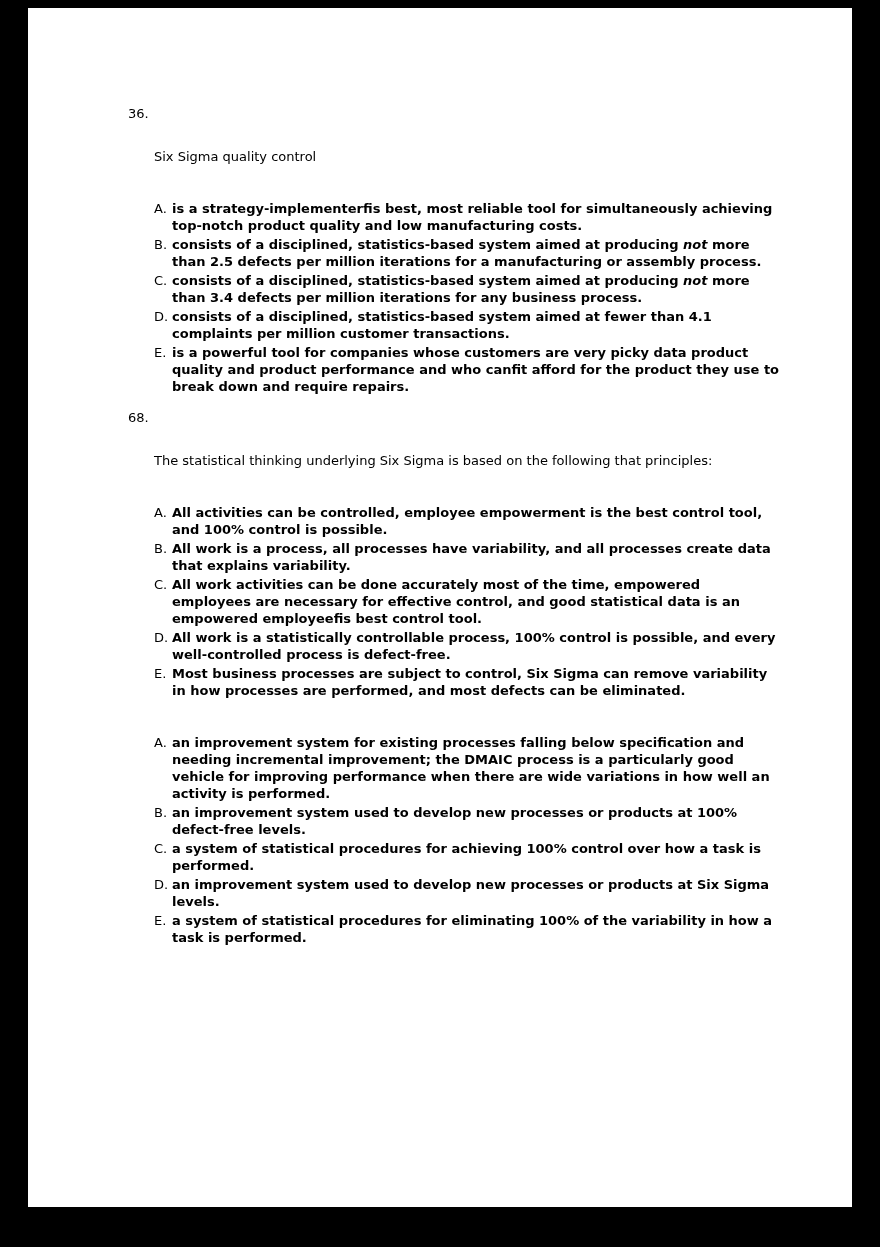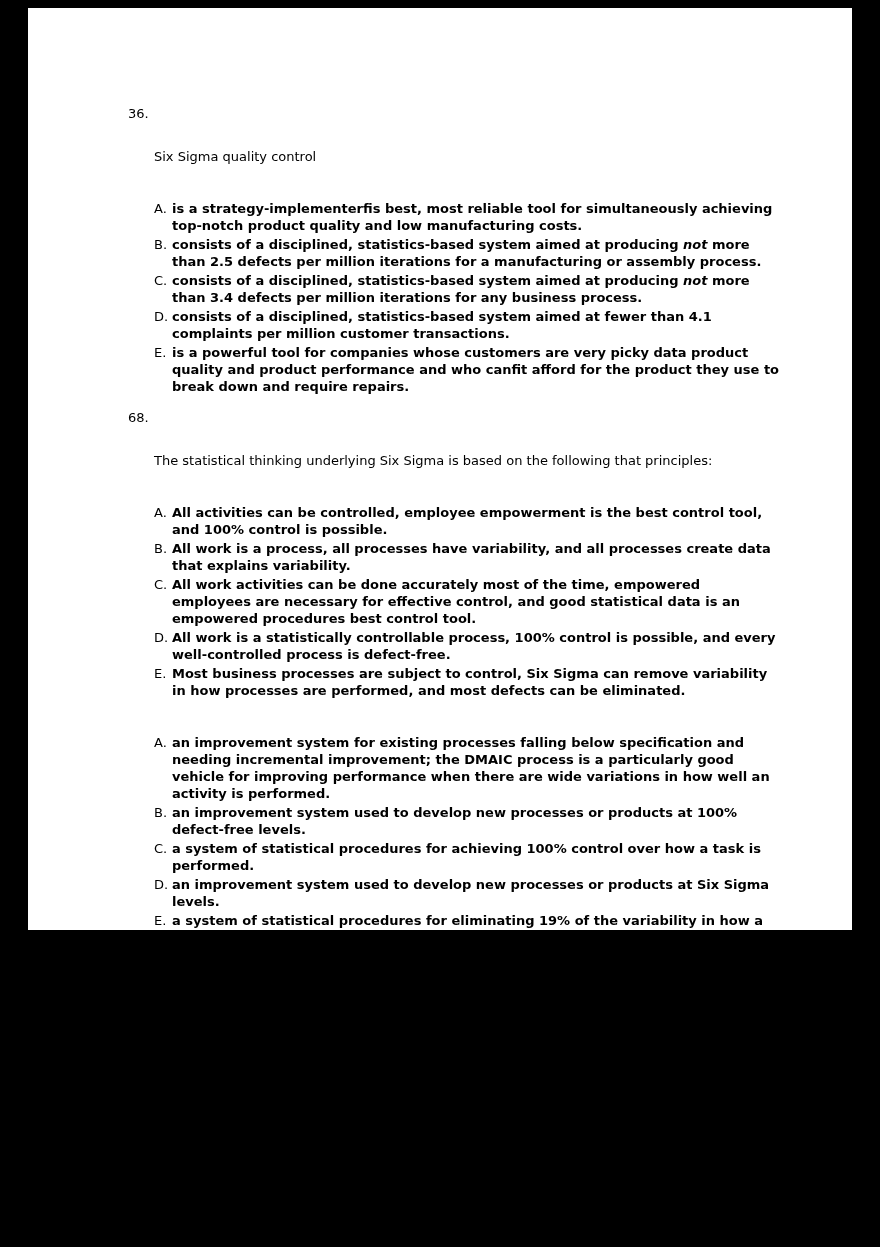--- a/index.html
+++ b/index.html
@@ -12,21 +12,21 @@
     width: 880px;
     height: 1247px;
     background: #000;
     overflow: hidden;
   }
   .page {
     position: absolute;
     left: 28px;
     top: 8px;
     width: 824px;
-    height: 922px;
+    height: 1199px;
     background: #ffffff;
   }
   .content {
     padding: 97px 20px 0 100px;
     font-family: "DejaVu Sans", "Liberation Sans", sans-serif;
     font-size: 13px;
     line-height: 17px;
     color: #000000;
   }
   .question {
@@ -108,21 +108,21 @@
               <div class="option">
                 <span class="opt-letter">A.</span>
                 <div class="opt-text">All activities can be controlled, employee empowerment is the best control tool, and 100% control is possible.</div>
               </div>
               <div class="option">
                 <span class="opt-letter">B.</span>
                 <div class="opt-text">All work is a process, all processes have variability, and all processes create data that explains variability.</div>
               </div>
               <div class="option">
                 <span class="opt-letter">C.</span>
-                <div class="opt-text">All work activities can be done accurately most of the time, empowered employees are necessary for effective control, and good statistical data is an empowered procedures best control tool.</div>
+                <div class="opt-text">All work activities can be done accurately most of the time, empowered employees are necessary for effective control, and good statistical data is an empowered employeefis best control tool.</div>
               </div>
               <div class="option">
                 <span class="opt-letter">D.</span>
                 <div class="opt-text">All work is a statistically controllable process, 100% control is possible, and every well-controlled process is defect-free.</div>
               </div>
               <div class="option">
                 <span class="opt-letter">E.</span>
                 <div class="opt-text">Most business processes are subject to control, Six Sigma can remove variability in how processes are performed, and most defects can be eliminated.</div>
               </div>
             </div>
@@ -140,20 +140,20 @@
               <div class="option">
                 <span class="opt-letter">C.</span>
                 <div class="opt-text">a system of statistical procedures for achieving 100% control over how a task is performed.</div>
               </div>
               <div class="option">
                 <span class="opt-letter">D.</span>
                 <div class="opt-text">an improvement system used to develop new processes or products at Six Sigma levels.</div>
               </div>
               <div class="option">
                 <span class="opt-letter">E.</span>
-                <div class="opt-text">a system of statistical procedures for eliminating 19% of the variability in how a task is performed.</div>
+                <div class="opt-text">a system of statistical procedures for eliminating 100% of the variability in how a task is performed.</div>
               </div>
             </div>
           </div>
         </div>
     </div>
   </div>
 </div>
 
 </body></html>

